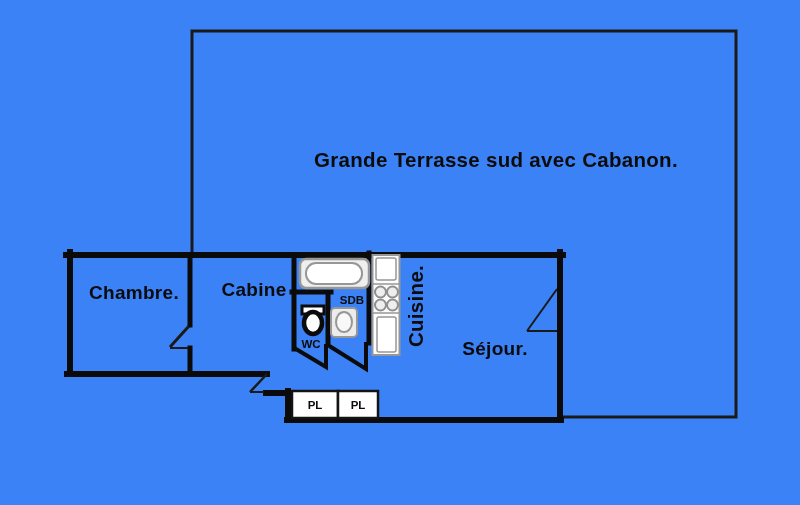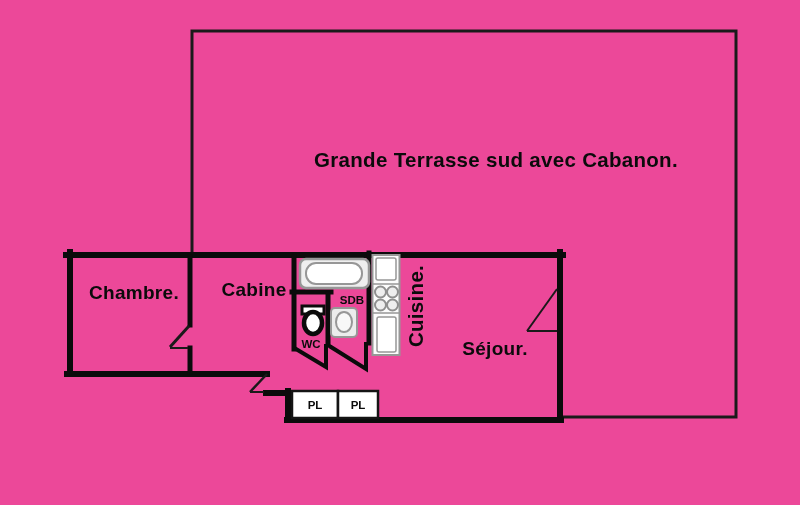--- a/index.html
+++ b/index.html
@@ -4,21 +4,21 @@
 <style>
   html, body {
     margin: 0;
     padding: 0;
     background: #ffffff;
   }
   .canvas {
     position: relative;
     width: 800px;
     height: 505px;
-    background: #ec4899;
+    background: #3b82f6;
     overflow: hidden;
     font-family: "Liberation Sans", sans-serif;
   }
   svg { display: block; }
   .room-label {
     font-family: "Liberation Sans", "DejaVu Sans", sans-serif;
     font-weight: bold;
     fill: #0b0b0b;
   }
   .label-lg { font-size: 19px; letter-spacing: 0.3px; }

